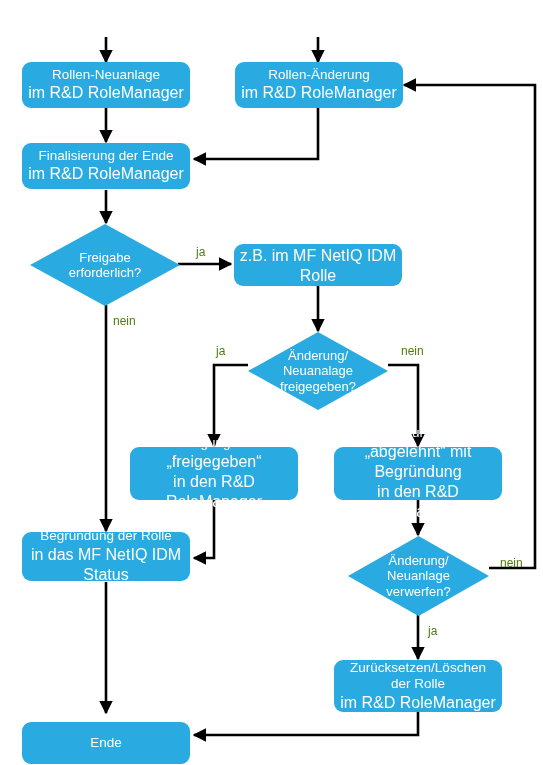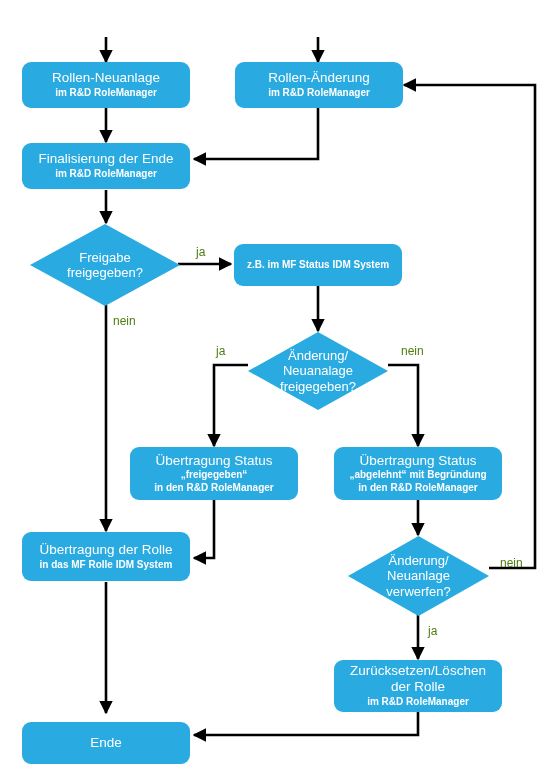--- a/index.html
+++ b/index.html
@@ -38,22 +38,22 @@
   .process {
     background: #29abe2;
     border-radius: 9px;
   }
   .title {
     font-size: 13.5px;
     line-height: 1.18;
     white-space: pre-line;
   }
   .sub {
-    font-size: 10px;
-    font-weight: bold;
+    font-size: 16px;
+    font-weight: normal;
     line-height: 1.25;
     white-space: pre-line;
     margin-top: 1px;
   }
   .decision {
     background: transparent;
   }
   .decision .dia {
     position: absolute;
     left: 0;
@@ -138,25 +138,25 @@
   </div>
 
   <div class="node process" style="left:22px; top:143px; width:168px; height:46px;">
     <div class="title">Finalisierung der Ende</div>
     <div class="sub">im R&amp;D RoleManager</div>
   </div>
 
   <div class="node decision" style="left:30px; top:224px; width:150px; height:82px;">
     <div class="dia"></div>
     <div class="dtext">Freigabe
-freigegeben?</div>
+erforderlich?</div>
   </div>
 
   <div class="node process" style="left:234px; top:244px; width:168px; height:42px;">
-    <div class="sub">z.B. im MF Status IDM System</div>
+    <div class="sub">z.B. im MF NetIQ IDM Rolle</div>
   </div>
 
   <div class="node decision" style="left:248px; top:332px; width:140px; height:78px;">
     <div class="dia"></div>
     <div class="dtext">Änderung/
 Neuanalage
 freigegeben?</div>
   </div>
 
   <div class="node process" style="left:130px; top:447px; width:168px; height:53px;">
@@ -165,32 +165,32 @@
 in den R&amp;D RoleManager</div>
   </div>
 
   <div class="node process" style="left:334px; top:447px; width:168px; height:53px;">
     <div class="title">Übertragung Status</div>
     <div class="sub">„abgelehnt“ mit Begründung
 in den R&amp;D RoleManager</div>
   </div>
 
   <div class="node process" style="left:22px; top:532px; width:168px; height:49px;">
-    <div class="title">Übertragung der Rolle</div>
-    <div class="sub">in das MF Rolle IDM System</div>
+    <div class="title">Begründung der Rolle</div>
+    <div class="sub">in das MF NetIQ IDM Status</div>
   </div>
 
   <div class="node decision" style="left:348px; top:536px; width:141px; height:80px;">
     <div class="dia"></div>
     <div class="dtext">Änderung/
 Neuanlage
 verwerfen?</div>
   </div>
 
-  <div class="node process" style="left:334px; top:660px; width:168px; height:52px;">
+  <div class="node process" style="left:334px; top:660px; width:168px; height:52px;justify-content:space-between;">
     <div class="title">Zurücksetzen/Löschen
 der Rolle</div>
     <div class="sub">im R&amp;D RoleManager</div>
   </div>
 
   <div class="node process" style="left:22px; top:714px; width:168px; height:42px;margin-top:8px;">
     <div class="title">Ende</div>
   </div>
 
   <div class="edge-label" style="left:196px; top:245px;">ja</div>

